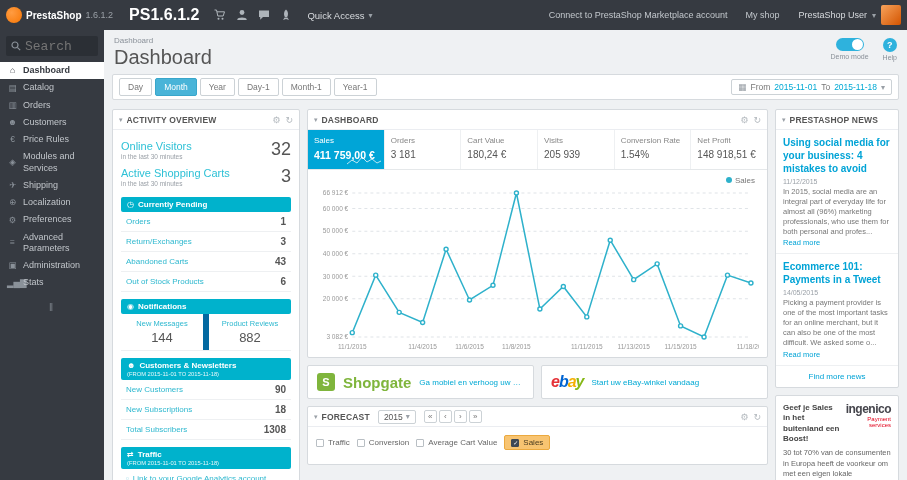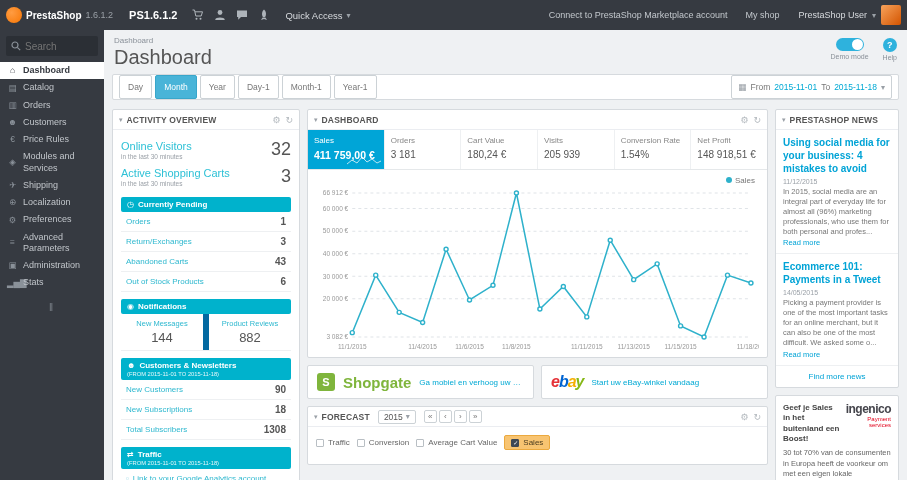--- a/index.html
+++ b/index.html
@@ -5,58 +5,58 @@
   *{box-sizing:border-box;margin:0;padding:0}
   html,body{width:907px;height:480px;overflow:hidden}
   body{font-family:"Liberation Sans","DejaVu Sans",sans-serif;background:#eff1f3;color:#555;font-size:10px}
 
   
   .topbar{height:30px;background:#363a41;display:flex;align-items:center;color:#cfd3d8}
   .brand{display:flex;align-items:center;gap:4px;padding:0 6px;min-width:104px}
   .logo-badge{width:16px;height:16px;border-radius:50%;background:radial-gradient(circle at 35% 35%,#ff9c42,#f77603);display:inline-block;flex:0 0 auto}
   .brand-name{color:#fff;font-weight:bold;font-size:10px}
   .brand-ver{color:#9aa0a7;font-size:9px}
-  .shop-name{color:#fff;font-weight:bold;font-size:11px;padding:0 10px;cursor:pointer}
+  .shop-name{color:#fff;font-weight:bold;font-size:16px;padding:0 10px;cursor:pointer}
   .tb-icon{width:22px;height:30px;display:inline-flex;align-items:center;justify-content:center;cursor:pointer}
   .tb-icon svg{display:block}
   .quick-access{display:flex;align-items:center;gap:4px;padding:0 10px;height:30px;cursor:pointer;font-size:9.5px;color:#d7dade}
   .caret{font-size:8px;color:#9aa0a7}
   .tb-right{margin-left:auto;display:flex;align-items:center;height:22px}
   .tb-link{padding:0 9px;font-size:9px;color:#c3c8cd;cursor:pointer;white-space:nowrap}
   .tb-user{display:flex;align-items:center;gap:5px;padding:0 6px 0 10px;height:30px;cursor:pointer;font-size:9px;color:#d7dade}
   .avatar{width:20px;height:20px;border-radius:2px;background:linear-gradient(135deg,#f7a35c,#d35400);display:inline-block}
 
   
   .app{display:flex;height:450px}
   .main{flex:1;min-width:0;padding:4px 8px 0 8px;overflow:hidden}
 
   
   .sidebar{width:104px;background:#363a41;color:#c2c6cb;flex:0 0 auto;display:flex;flex-direction:column}
   .search-box{margin:6px;height:20px;background:#2b2f35;border-radius:2px;display:flex;align-items:center;gap:4px;padding:0 5px}
   .search-box svg{flex:0 0 auto}
-  .search-box input{background:transparent;border:0;outline:none;color:#aeb4ba;font-size:10px;width:66px;font-family:Liberation Sans, sans-serif}
+  .search-box input{background:transparent;border:0;outline:none;color:#aeb4ba;font-size:13px;width:66px;font-family:Liberation Mono, monospace}
   .nav-item{display:flex;align-items:center;gap:5px;padding:3px 7px;font-size:9px;cursor:pointer;line-height:1.25}
   .nav-item.active{background:#fff;color:#363a41;font-weight:bold}
   .nav-icon{width:11px;text-align:center;font-size:8.5px;color:#8a9199;flex:0 0 auto}
   .nav-item.active .nav-icon{color:#363a41}
   .collapse-row{text-align:center;padding:10px 0;color:#7d848c;font-size:10px;cursor:pointer;letter-spacing:2px}
 
   
   .page-head{display:flex;align-items:flex-start;justify-content:space-between;padding:2px 2px 0 2px}
   .breadcrumb{font-size:8px;color:#8a9199}
   .page-title{font-size:20px;font-weight:normal;color:#555;margin-top:1px}
   .head-right{display:flex;gap:14px;padding-top:2px}
   .head-ctrl{display:flex;flex-direction:column;align-items:center;gap:2px}
   .toggle{width:28px;height:13px;border-radius:7px;background:#2eb2dd;position:relative;display:inline-block;cursor:pointer}
   .toggle .knob{position:absolute;right:1px;top:1px;width:11px;height:11px;border-radius:50%;background:#fff}
   .ctrl-lbl{font-size:7px;color:#8a9199}
   .help-circle{width:14px;height:14px;border-radius:50%;background:#2eb2dd;color:#fff;font-size:9px;font-weight:bold;display:inline-flex;align-items:center;justify-content:center;cursor:pointer}
 
   
-  .filterbar{margin-top:5px;background:#fff;border:1px solid #d6dade;border-radius:2px;height:26px;display:flex;gap:3px;padding:0 6px}
+  .filterbar{margin-top:5px;background:#fff;border:1px solid #d6dade;border-radius:2px;height:26px;display:flex;align-items:center;gap:3px;padding:0 6px}
   .fbtn{border:1px solid #ccd2d6;background:#fff;color:#777;font-size:8.5px;padding:3px 8px;border-radius:2px;cursor:pointer;font-family:inherit}
   .fbtn.active{background:#49b4d8;border-color:#39a6ca;color:#fff}
   .daterange{margin-left:auto;display:flex;align-items:center;gap:4px;border:1px solid #ccd2d6;border-radius:2px;padding:2px 6px;font-size:8.5px;color:#777;cursor:pointer}
   .daterange .cal{color:#9aa0a7;font-size:9px}
   .daterange .dr-date{color:#00a9d4}
 
   
   .cols{display:flex;gap:7px;margin-top:9px;align-items:flex-start}
   .col-activity{width:188px;flex:0 0 auto}
   .col-center{flex:1;min-width:0}

